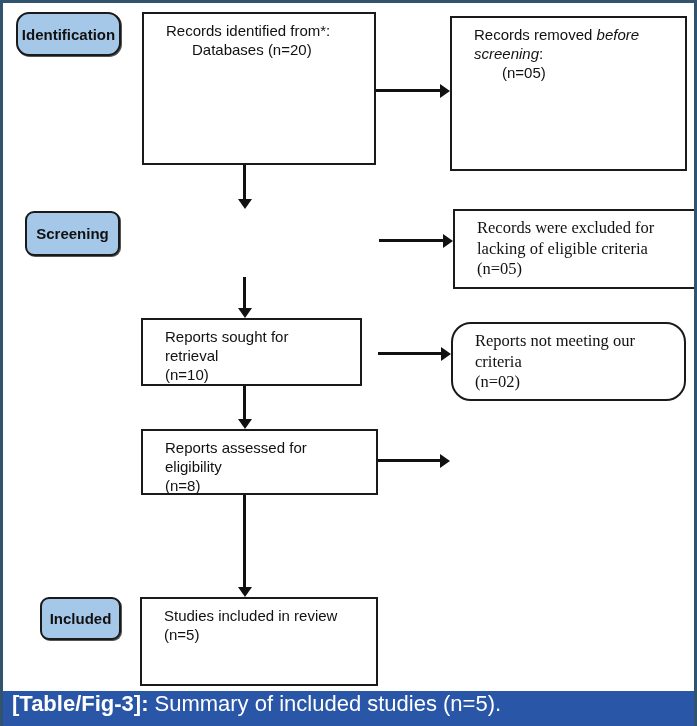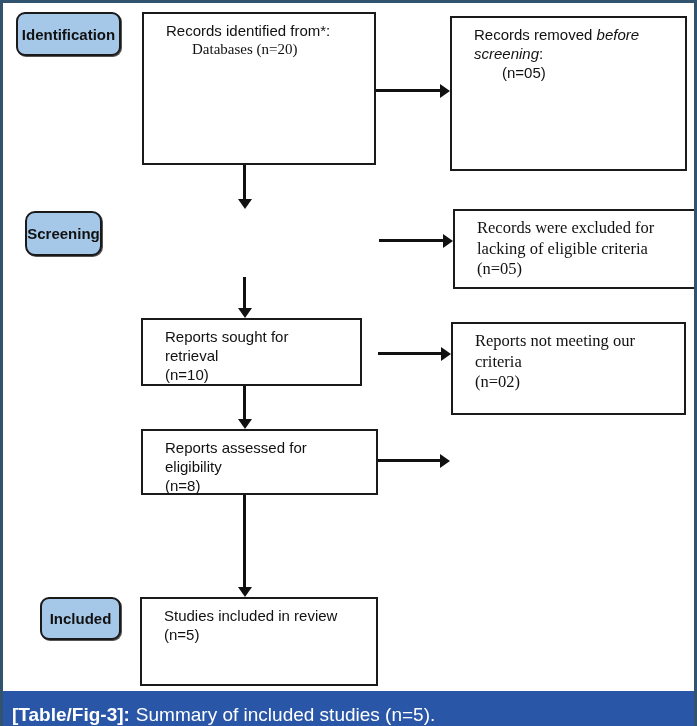--- a/index.html
+++ b/index.html
@@ -13,46 +13,46 @@
   .stage-label {
     position:absolute; background:#a5c8e9; border:2px solid #1a1a1a; border-radius:9px;
     display:flex; align-items:center; justify-content:center;
     font-weight:bold; font-size:15px; color:#111; box-sizing:border-box;
     box-shadow:1px 1px 0 #555;
   }
   .flow-box {
     position:absolute; background:#ffffff; border:2px solid #1a1a1a; box-sizing:border-box;
     font-size:15px; color:#111; padding:7px 22px; line-height:1.28;
   }
-  .indent1 { padding-left:26px;font-family:Liberation Serif, serif; }
+  .indent1 { padding-left:26px; }
   .indent2 { padding-left:28px; }
   .serif-text { font-family:"Liberation Serif", serif; font-size:16.5px; line-height:1.25; }
   .list-item { font-family:"Liberation Serif", serif; font-size:17px; padding-left:22px; line-height:1.25; }
   .arrow-v { position:absolute; width:14px; }
   .arrow-v::before { content:""; position:absolute; left:5px; top:0; bottom:8px; width:3px; background:#111; }
   .arrow-v::after { content:""; position:absolute; left:0; bottom:0; width:0; height:0;
       border-left:7px solid transparent; border-right:7px solid transparent; border-top:10px solid #111; }
   .arrow-h { position:absolute; height:14px; }
   .arrow-h::before { content:""; position:absolute; top:5px; left:0; right:8px; height:3px; background:#111; }
   .arrow-h::after { content:""; position:absolute; right:0; top:0; width:0; height:0;
       border-top:7px solid transparent; border-bottom:7px solid transparent; border-left:10px solid #111; }
   .caption-bar {
     position:absolute; left:0; right:0; bottom:0; height:35px; background:#2a56a7;
-    color:#ffffff; display:flex; align-items:flex-end; padding-left:9px; font-size:19px;
+    color:#ffffff; display:flex; align-items:flex-start; padding-left:9px; font-size:22px;
   }
   .caption-bar .cap-label { font-weight:bold; margin-right:6px; }
   .italic { font-style:italic; }
 </style>
 </head>
 <body>
 
 <div id="stage">
 
-  <div class="stage-label" style="left:13px; top:9px; width:105px; height:44px;">Identification</div>
-  <div class="stage-label" style="left:22px; top:208px; width:77px; height:45px;border-radius:10px;">Screening</div>
+  <div class="stage-label" style="left:13px; top:9px; width:105px; height:44px;border-radius:13px;">Identification</div>
+  <div class="stage-label" style="left:22px; top:208px; width:95px; height:45px;">Screening</div>
   <div class="stage-label" style="left:37px; top:594px; width:81px; height:43px;text-align:right;">Included</div>
 
   <div class="flow-box" style="left:139px; top:9px; width:234px; height:153px;">
     <div>Records identified from*:</div>
     <div class="indent1">Databases (n=20)</div>
   </div>
 
 
   <div class="flow-box" style="left:138px; top:315px; width:221px; height:68px;">
     <div>Reports sought for retrieval</div>
@@ -75,21 +75,21 @@
     </div>
     <div class="indent2">(n=05)</div>
   </div>
 
   <div class="flow-box serif-text" style="left:450px; top:206px; width:256px; height:80px;">
     <div>Records were excluded for</div>
     <div>lacking of eligible criteria</div>
     <div>(n=05)</div>
   </div>
 
-  <div class="flow-box serif-text" style="left:448px; top:319px; width:235px; height:93px;">
+  <div class="flow-box serif-text" style="left:448px; top:319px; width:235px; height:79px;border-radius:20px;">
     <div>Reports not meeting our</div>
     <div>criteria</div>
     <div>(n=02)</div>
   </div>
 
 
   <div class="arrow-v" style="left:235px; top:162px; height:44px;"></div>
   <div class="arrow-v" style="left:235px; top:274px; height:41px;"></div>
   <div class="arrow-v" style="left:235px; top:383px; height:43px;"></div>
   <div class="arrow-v" style="left:235px; top:492px; height:102px;"></div>

